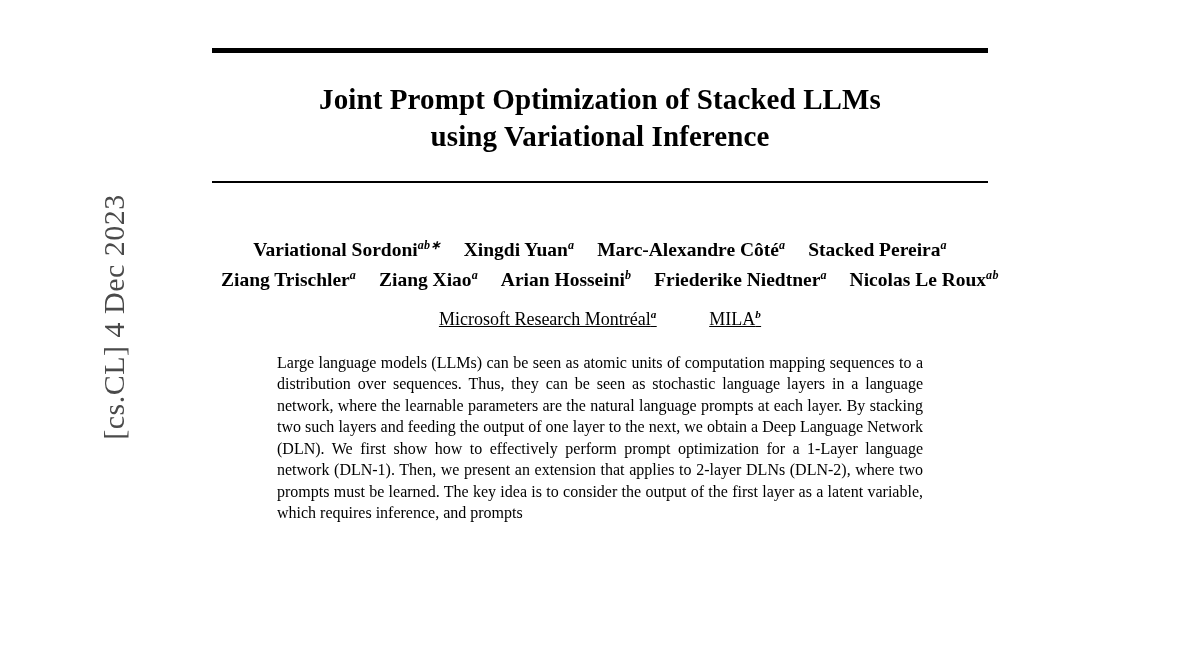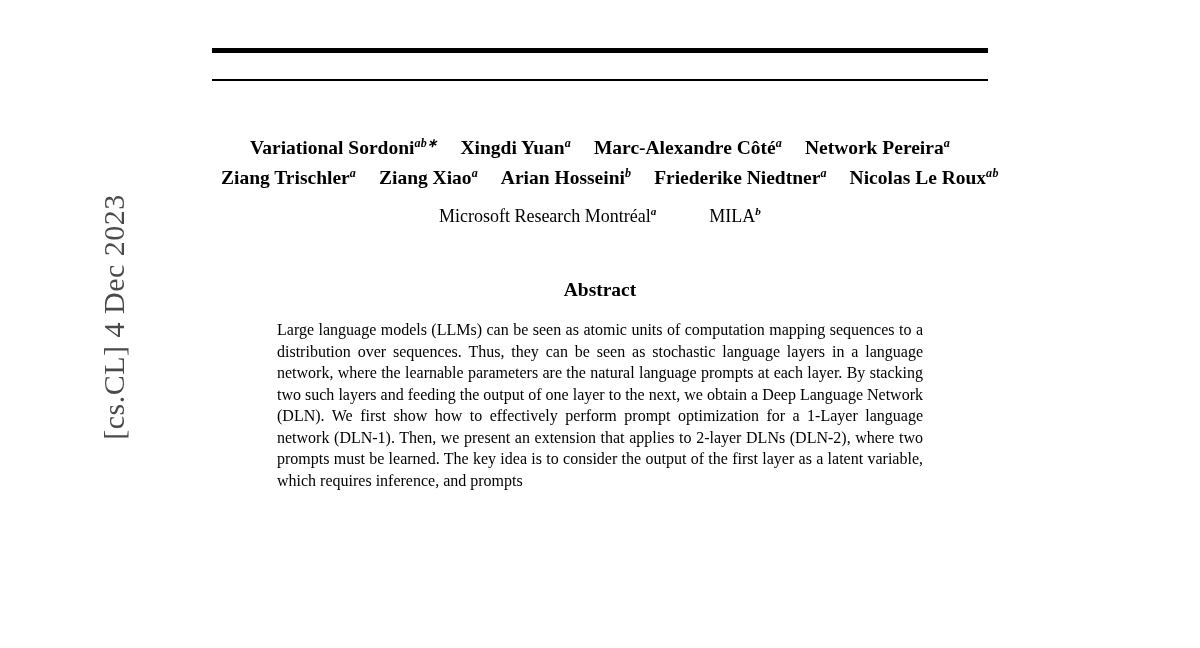--- a/index.html
+++ b/index.html
@@ -86,20 +86,21 @@
     letter-spacing: 0.3px;
   }
   .affils {
     margin-top: 10px;
     text-align: center;
     font-size: 18px;
     font-weight: normal;
   }
   .affil {
     display: inline-block;
+    text-decoration: underline;
   }
   .affil + .affil {
     margin-left: 48px;
   }
   .abstract-head {
     margin-top: 48px;
     text-align: center;
     font-weight: bold;
     font-size: 19.5px;
   }
@@ -117,41 +118,44 @@
 <body>
 
 <div class="page">
 
   <div class="arxiv-stamp">[cs.CL]  4 Dec 2023</div>
 
   <div class="paper-body">
 
     <div class="rule-top"></div>
 
+    <h1 class="title">
+      <span>Joint Prompt Optimization of Stacked LLMs</span><br>
+      <span>using Variational Inference</span>
+    </h1>
 
     <div class="rule-bottom"></div>
 
     <div class="authors">
       <div class="row">
         <span class="author"><span>Variational Sordoni</span><sup>ab∗</sup></span>
         <span class="author"><span>Xingdi Yuan</span><sup>a</sup></span>
         <span class="author"><span>Marc-Alexandre Côté</span><sup>a</sup></span>
-        <span class="author"><span>Network Pereira</span><sup>a</sup></span>
+        <span class="author"><span>Stacked Pereira</span><sup>a</sup></span>
       </div>
       <div class="row">
         <span class="author"><span>Ziang Trischler</span><sup>a</sup></span>
         <span class="author"><span>Ziang Xiao</span><sup>a</sup></span>
         <span class="author"><span>Arian Hosseini</span><sup>b</sup></span>
         <span class="author"><span>Friederike Niedtner</span><sup>a</sup></span>
         <span class="author"><span>Nicolas Le Roux</span><sup>ab</sup></span>
       </div>
       <div class="affils">
         <span class="affil"><span>Microsoft Research Montréal</span><sup>a</sup></span>
         <span class="affil"><span>MILA</span><sup>b</sup></span>
       </div>
     </div>
 
-    <div class="abstract-head">Abstract</div>
 
     <div class="abstract-body">Large language models (LLMs) can be seen as atomic units of computation mapping sequences to a distribution over sequences. Thus, they can be seen as stochastic language layers in a language network, where the learnable parameters are the natural language prompts at each layer. By stacking two such layers and feeding the output of one layer to the next, we obtain a Deep Language Network (DLN). We first show how to effectively perform prompt optimization for a 1-Layer language network (DLN-1). Then, we present an extension that applies to 2-layer DLNs (DLN-2), where two prompts must be learned. The key idea is to consider the output of the first layer as a latent variable, which requires inference, and prompts</div>
 
   </div>
 </div>
 
 </body></html>

